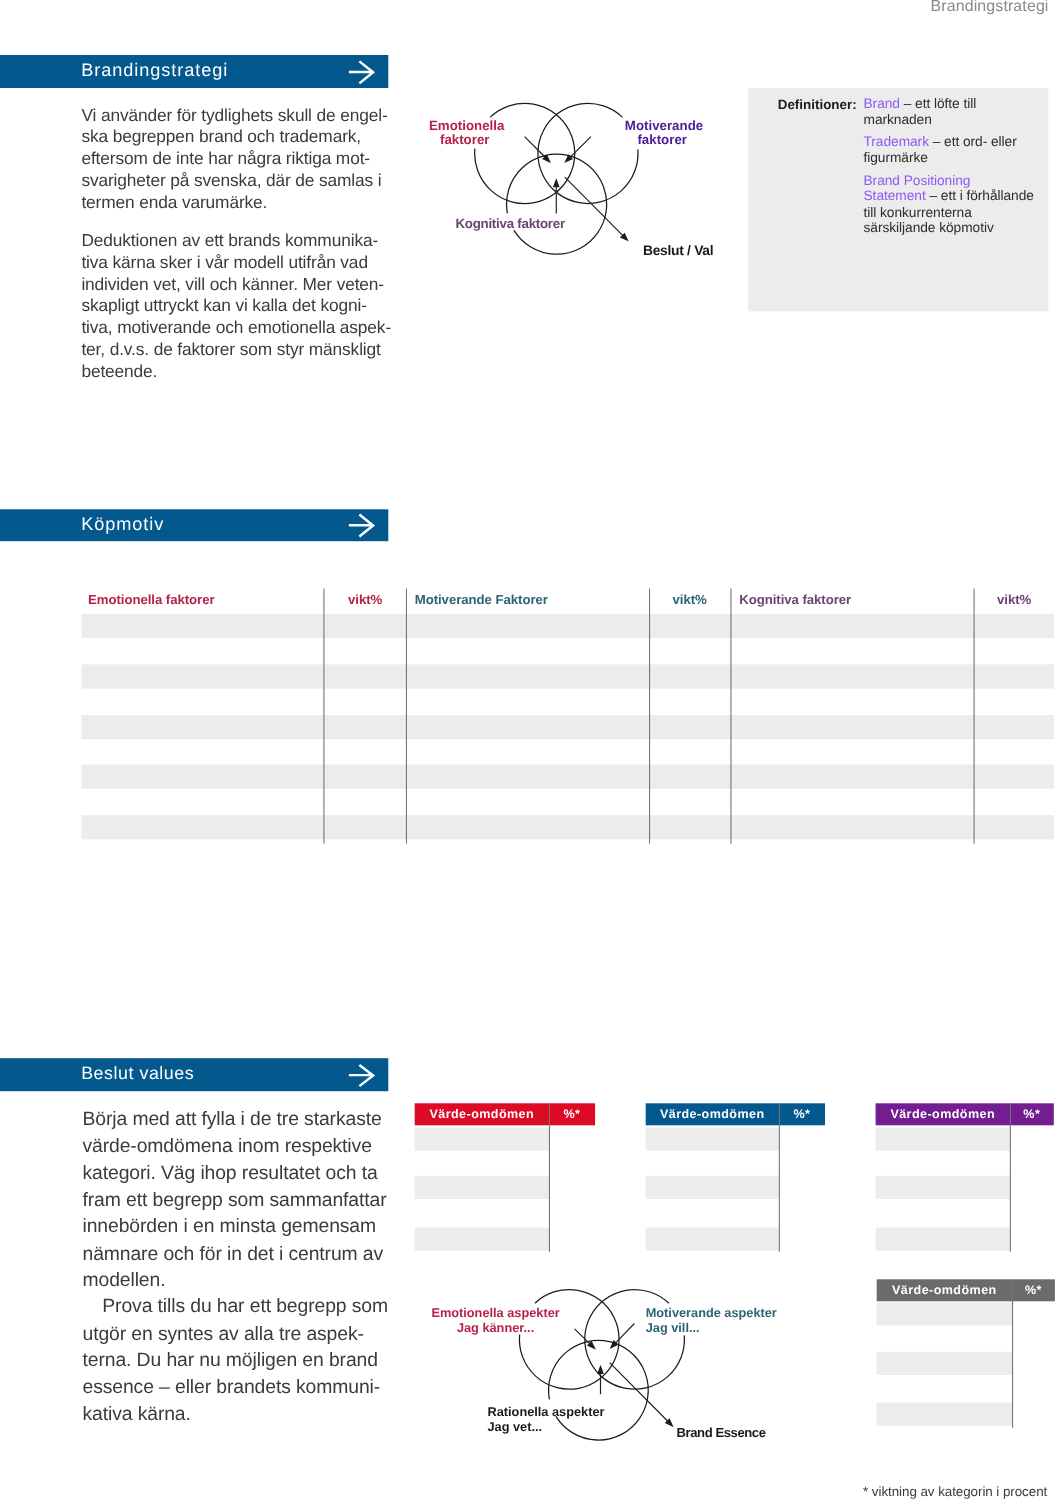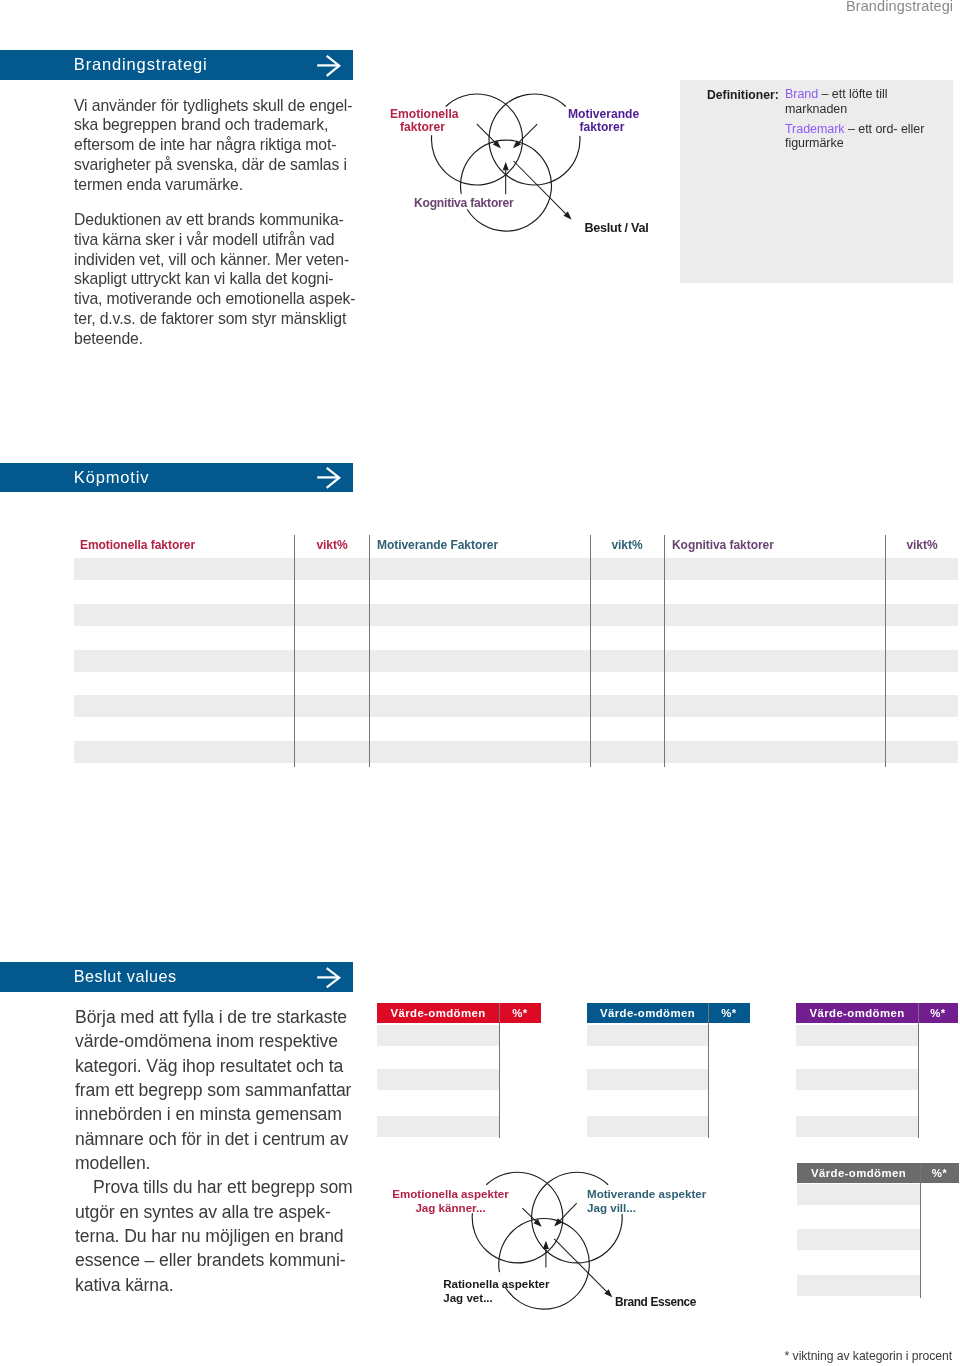--- a/index.html
+++ b/index.html
@@ -87,20 +87,21 @@
   <div class="bodytext" style="left:74px; top:95.5px; width:292px;">
     <p>Vi använder för tydlighets skull de engel-<br>ska begreppen brand och trademark,<br>eftersom de inte har några riktiga mot-<br>svarigheter på svenska, där de samlas i<br>termen enda varumärke.</p>
     <p>Deduktionen av ett brands kommunika-<br>tiva kärna sker i vår modell utifrån vad<br>individen vet, vill och känner. Mer veten-<br>skapligt uttryckt kan vi kalla det kogni-<br>tiva, motiverande och emotionella aspek-<br>ter, d.v.s. de faktorer som styr mänskligt<br>beteende.</p>
   </div>
 
   <div class="defbox" style="left:680px; top:80px; width:273px; height:203px;"></div>
   <div class="deflabel" style="left:691px; top:88px;">Definitioner:</div>
   <div class="deflist" style="left:785px; top:87px; width:155px;">
     <div class="item"><b>Brand</b><span> – ett löfte till</span><br><span>marknaden</span></div>
     <div class="item"><b>Trademark</b><span> – ett ord- eller</span><br><span>figurmärke</span></div>
+    <div class="item"><b>Brand Positioning</b><br><b>Statement</b><span> – ett i förhållande</span><br><span>till konkurrenterna</span><br><span>särskiljande köpmotiv</span></div>
   </div>
 
   <svg class="venn" style="left:380px; top:85px;" width="280" height="160" viewBox="0 0 280 160">
     <g fill="none" stroke="#1c1c1c" stroke-width="1.15" stroke-linecap="round">
       <path d="M 65.97 21.22 A 45.5 45.5 0 1 1 51.67 50.53"></path>
       <path d="M 199.89 51.33 A 45.5 45.5 0 1 1 185.53 21.22"></path>
       <path d="M 81.19 108.50 A 45.5 45.5 0 1 1 87.41 124.71"></path>
     </g>
     <g stroke="#1c1c1c" stroke-width="1.05" fill="#1c1c1c" stroke-linejoin="miter">
       <path d="M 96.90 39.20 L 115.35 57.74"></path>

